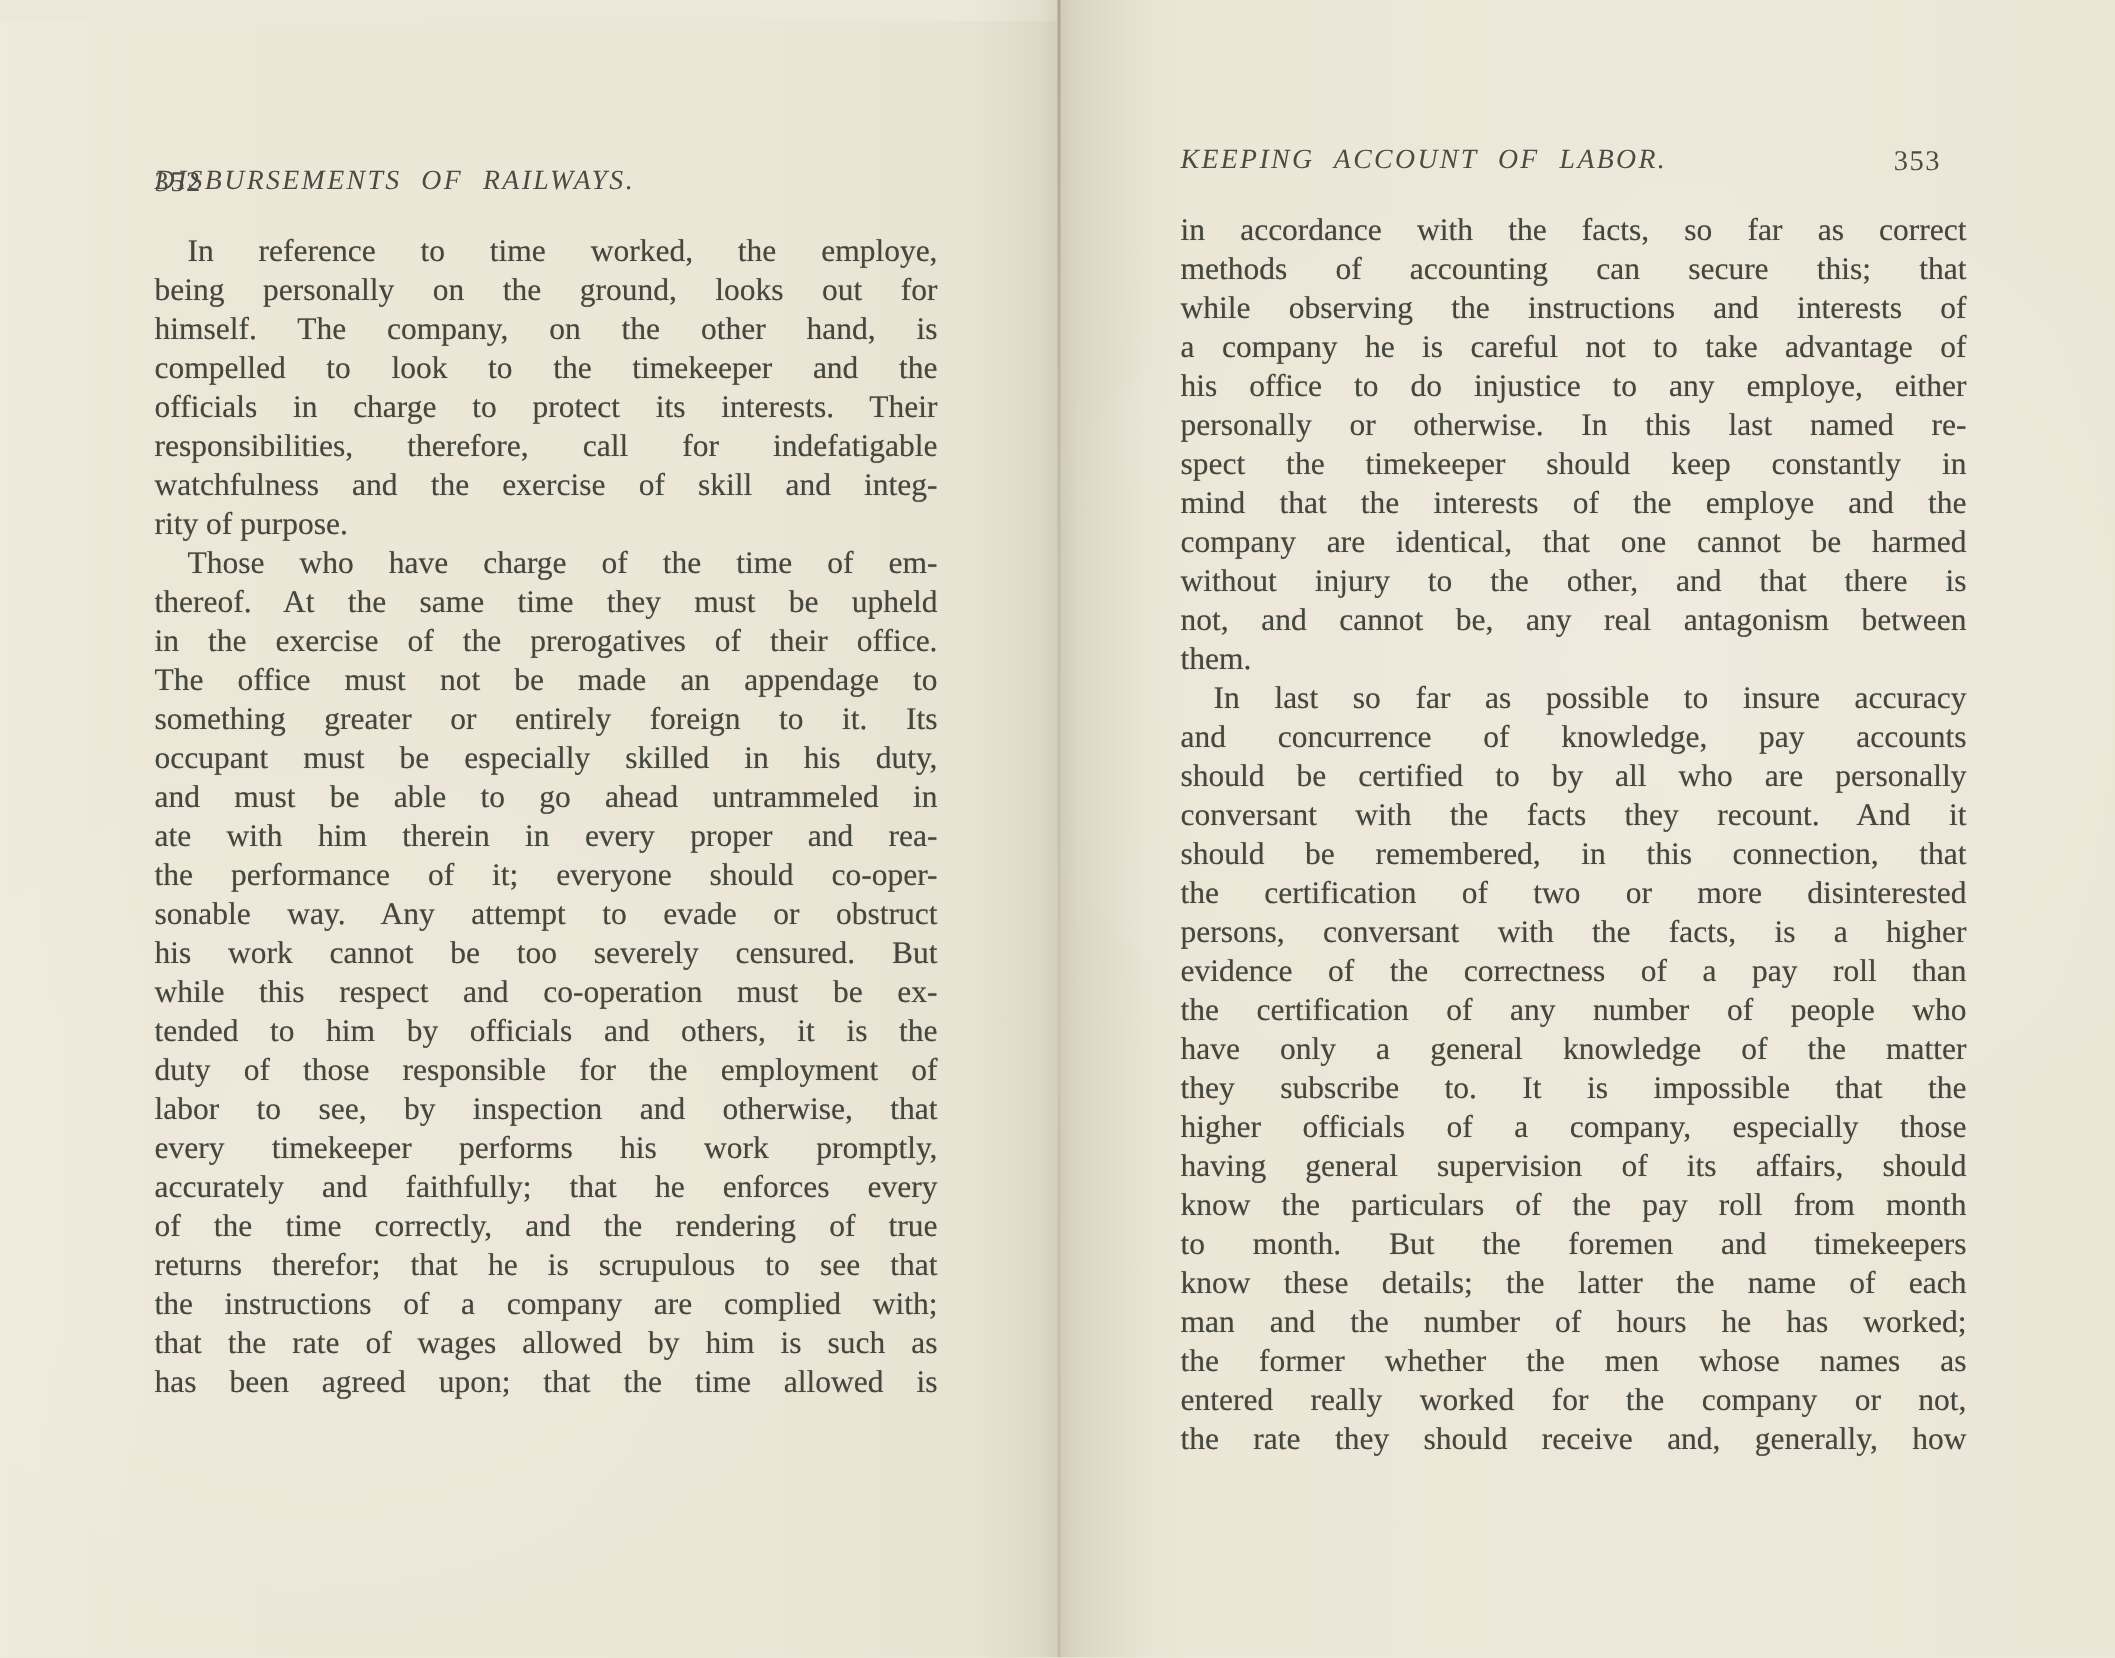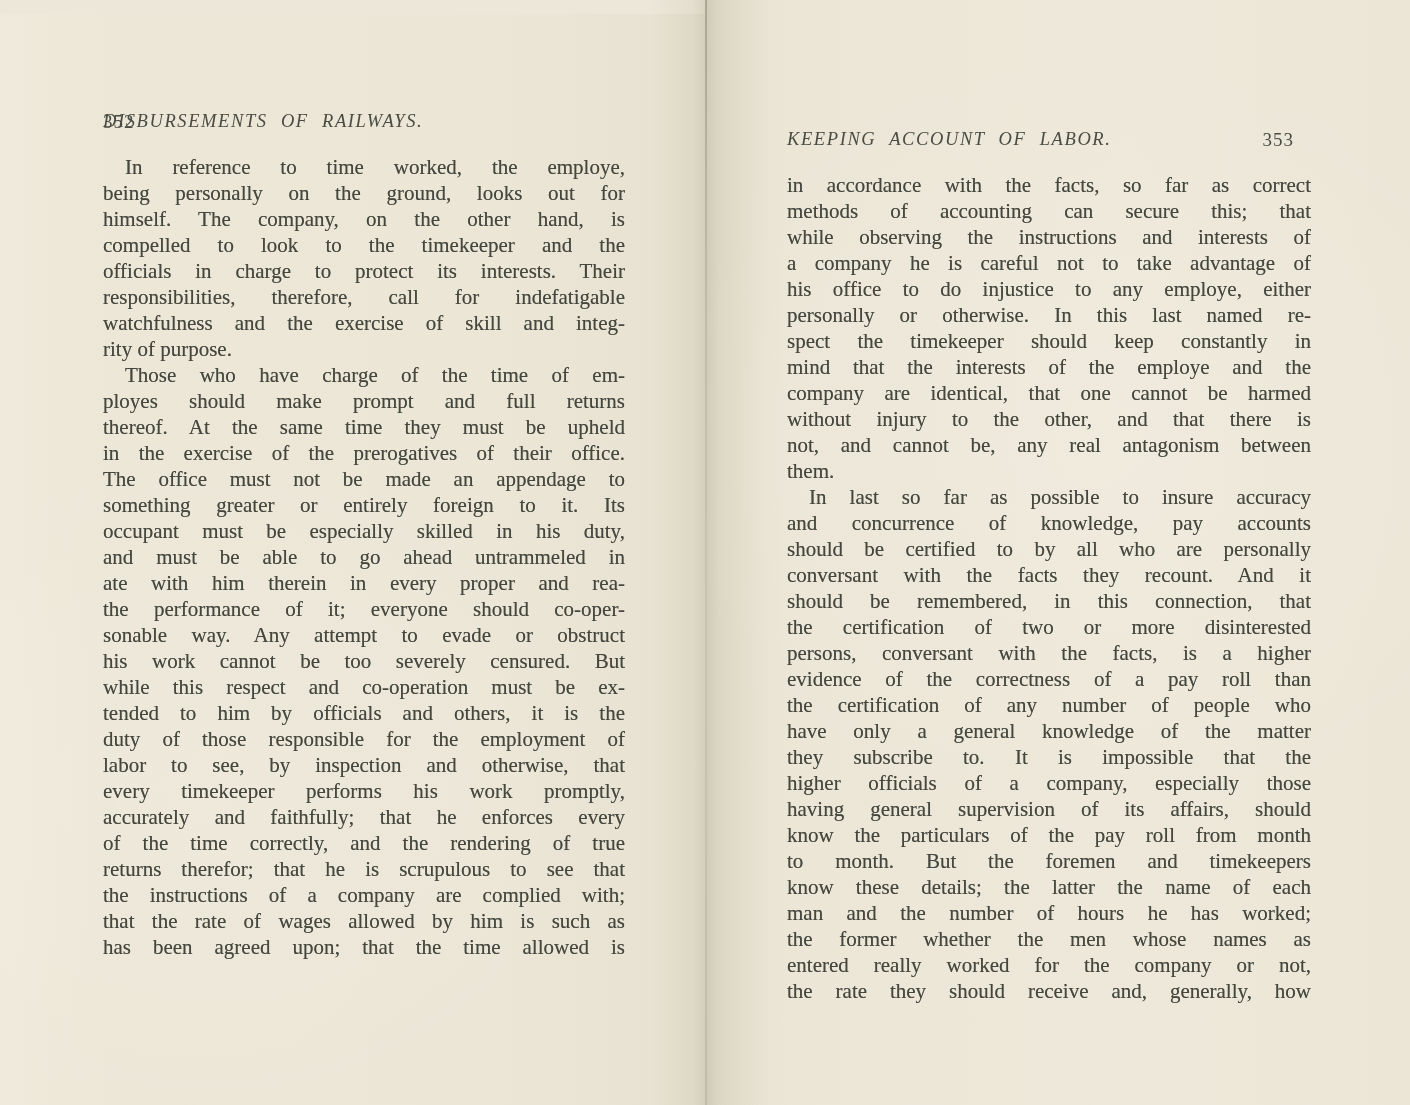--- a/index.html
+++ b/index.html
@@ -34,21 +34,21 @@
     background:linear-gradient(90deg, rgba(110,100,78,0) 0%, rgba(110,100,78,0.07) 38%, rgba(110,100,78,0.16) 49%, rgba(110,100,78,0.07) 60%, rgba(110,100,78,0) 100%);
     pointer-events:none;
   }
   .crease{
     position:absolute;top:0;left:705px;width:2px;height:1105px;
     background:linear-gradient(180deg, rgba(90,80,60,0.30) 0%, rgba(90,80,60,0.12) 30%, rgba(90,80,60,0.06) 60%, rgba(90,80,60,0.12) 100%);
     pointer-events:none;
   }
   .col{position:absolute;top:97px;}
   .page.left .col{left:103px;width:522px;}
-  .page.right .col{left:82px;width:524px;margin-top:32px;}
+  .page.right .col{left:82px;width:524px;}
   .head{
     position:relative;height:24px;
     font-size:19px;letter-spacing:0.5px;
     color:#4a4c44;
   }
   .head .num{
     position:absolute;top:0;font-style:normal;letter-spacing:1px;
   }
   .head .num.l{left:0;}
   .head .num.r{right:17px;}
@@ -83,21 +83,20 @@
       <div class="body-text">
           <div class="line indent">In reference to time worked, the employe,</div>
           <div class="line">being personally on the ground, looks out for</div>
           <div class="line">himself. The company, on the other hand, is</div>
           <div class="line">compelled to look to the timekeeper and the</div>
           <div class="line">officials in charge to protect its interests. Their</div>
           <div class="line">responsibilities, therefore, call for indefatigable</div>
           <div class="line">watchfulness and the exercise of skill and integ-</div>
           <div class="line end">rity of purpose.</div>
           <div class="line indent">Those who have charge of the time of em-</div>
-          <div class="line">ployes should make prompt and full returns</div>
           <div class="line">thereof. At the same time they must be upheld</div>
           <div class="line">in the exercise of the prerogatives of their office.</div>
           <div class="line">The office must not be made an appendage to</div>
           <div class="line">something greater or entirely foreign to it. Its</div>
           <div class="line">occupant must be especially skilled in his duty,</div>
           <div class="line">and must be able to go ahead untrammeled in</div>
           <div class="line">ate with him therein in every proper and rea-</div>
           <div class="line">the performance of it; everyone should co-oper-</div>
           <div class="line">sonable way. Any attempt to evade or obstruct</div>
           <div class="line">his work cannot be too severely censured. But</div>

